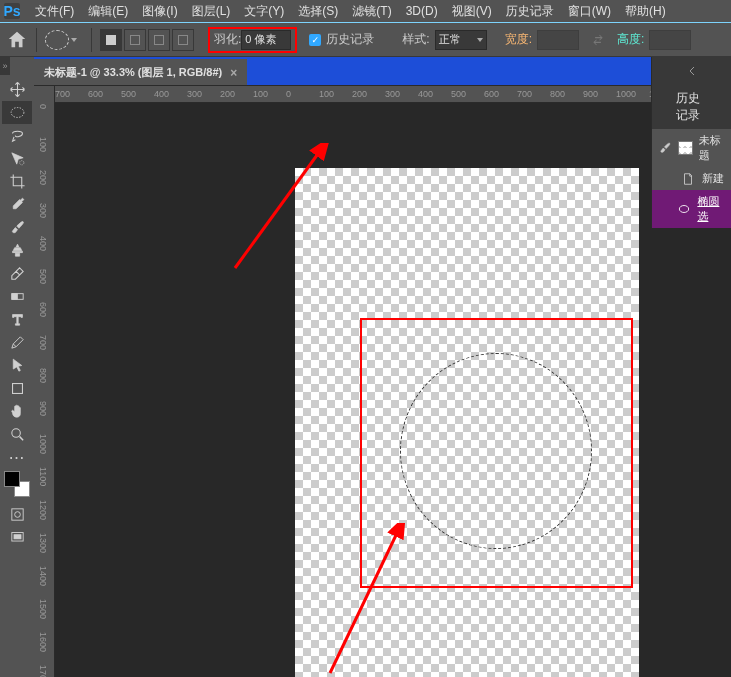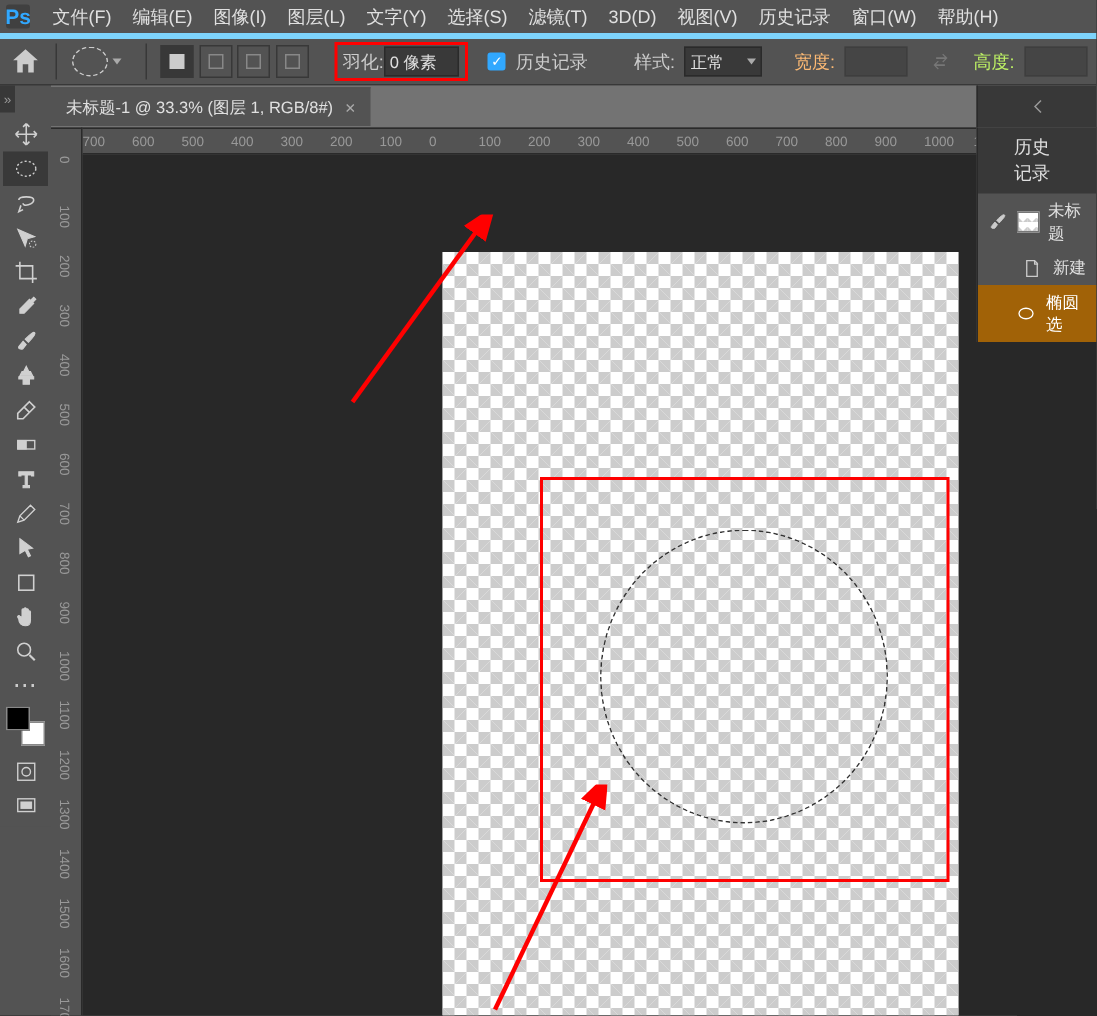--- a/index.html
+++ b/index.html
@@ -2,21 +2,21 @@
 <html><head>
   <meta charset="utf-8">
   <style>
     *{margin:0;padding:0;box-sizing:border-box;font-family:"Microsoft YaHei",sans-serif;}
     body{width:731px;height:677px;background:#535353;overflow:hidden;position:relative;}
     
     .menubar{height:22px;background:#535353;display:flex;align-items:center;padding-left:4px;font-size:12px;color:#e0e0e0;}
     .menubar .logo{width:16px;height:16px;background:#404040;color:#31a8ff;font-size:14px;font-weight:bold;display:flex;align-items:center;justify-content:center;border-radius:2px;margin-right:8px;}
     .menubar span{padding:0 7px;cursor:default;}
     
-    .optbar{height:35px;background:#535353;border-top:4px solid #7dd3fc;border-bottom:1px solid #383838;display:flex;align-items:center;padding:0 6px;font-size:12px;color:#ccc;justify-content:space-between;}
+    .optbar{height:35px;background:#535353;border-top:1px solid #7dd3fc;border-bottom:1px solid #383838;display:flex;align-items:center;padding:0 6px;font-size:12px;color:#ccc;}
     .home-icon{width:22px;height:22px;fill:#ccc;}
     .divider{width:1px;height:24px;background:#383838;margin:0 8px;}
     .tool-shape{width:24px;height:20px;border:1px dashed #ccc;border-radius:50%;margin-right:2px;}
     .tool-caret{width:0;height:0;border-left:3px solid transparent;border-right:3px solid transparent;border-top:4px solid #aaa;margin-right:6px;}
     .mode-btn{width:22px;height:22px;border:1px solid #383838;background:#535353;display:flex;align-items:center;justify-content:center;margin-right:2px;}
     .mode-btn.active{background:#383838;}
     .mode-sq{width:10px;height:10px;background:#ccc;}
     .mode-box{width:10px;height:10px;border:1px solid #888;}
     .feather-group{border:2px solid #ff0000;padding:2px 4px;display:flex;align-items:center;height:26px;}
     .feather-input{background:#393939;border:1px solid #2a2a2a;color:#e0e0e0;width:50px;height:20px;font-size:11px;padding:0 3px;}
@@ -29,21 +29,21 @@
     .dock-strip::before{content:'»';color:#999;font-size:9px;}
 
     .toolbox{position:absolute;left:0;top:76px;width:34px;background:#535353;display:flex;flex-direction:column;align-items:center;padding:2px 0;}
     .tool{width:30px;height:23px;display:flex;align-items:center;justify-content:center;fill:#d0d0d0;stroke:#d0d0d0;}
     .tool.active{background:#393939;}
     .tool svg{width:17px;height:17px;}
     .color-sw{width:26px;height:26px;position:relative;margin-top:6px;}
     .color-sw .fg{position:absolute;width:16px;height:16px;background:#000;border:1px solid #888;left:0;top:0;z-index:2;}
     .color-sw .bg{position:absolute;width:16px;height:16px;background:#fff;border:1px solid #888;right:0;bottom:0;}
     
-    .tabbar{position:absolute;left:34px;top:57px;right:0;height:28px;background:#737373;display:flex;align-items:center;}
+    .tabbar{position:absolute;left:34px;top:57px;right:0;height:28px;background:#1d4ed8;display:flex;align-items:flex-end;font-weight:bold;}
     .doc-tab{background:#535353;color:#e0e0e0;font-size:11px;padding:5px 10px;display:flex;align-items:center;border-top:1px solid #535353;}
     .doc-tab .close{margin-left:8px;color:#aaa;font-size:12px;}
     
     .ruler-h{position:absolute;left:55px;top:85px;right:80px;height:18px;background:#535353;border-bottom:1px solid #2a2a2a;border-top:1px solid #2a2a2a;font-size:9px;color:#999;overflow:hidden;}
     .ruler-h .tick{position:absolute;top:3px;}
     .ruler-v{position:absolute;left:34px;top:85px;width:21px;bottom:0;background:#535353;border-right:1px solid #2a2a2a;font-size:9px;color:#999;border-top:1px solid #2a2a2a;}
     .ruler-v .tick{position:absolute;left:4px;writing-mode:vertical-rl;}
 
     .canvas-area{position:absolute;left:55px;top:103px;right:0;bottom:0;background:#282828;overflow:hidden;}
     .checker{position:absolute;left:240px;top:65px;width:344px;height:510px;
@@ -51,21 +51,21 @@
       background-size:16px 16px;background-position:0 0,0 8px,8px -8px,-8px 0;background-color:#fff;}
     .sel-circle{position:absolute;left:345px;top:250px;width:192px;height:196px;border:1px dashed #333;border-radius:50%;}
     .red-box{position:absolute;left:305px;top:215px;width:273px;height:270px;border:2px solid #ff0000;}
     .arrow1{position:absolute;left:175px;top:40px;width:100px;height:130px;}
     .arrow2{position:absolute;left:265px;top:420px;width:85px;height:155px;}
     
     .vtabs{position:absolute;right:0;top:57px;width:80px;height:28px;background:#383838;display:flex;align-items:center;justify-content:center;font-size:11px;color:#e0e0e0;border-left:1px solid #2a2a2a;}
     .history{position:absolute;right:0;top:85px;width:80px;background:#535353;border-left:1px solid #2a2a2a;}
     .history .title{font-size:12px;color:#e0e0e0;padding:5px 24px;background:#383838;}
     .history .row{display:flex;align-items:center;padding:4px 6px;font-size:11px;color:#e0e0e0;gap:6px;}
-    .history .row.active{background:#a16207;color:#fff;}
+    .history .row.active{background:#701a75;color:#fff;text-decoration:underline;}
     .h-icon{width:16px;height:14px;display:flex;align-items:center;justify-content:center;}
     .h-icon svg{width:14px;height:14px;fill:#ccc;stroke:#ccc;}
   </style>
 </head>
 <body>
 
 <div class="menubar">
   <div class="logo">Ps</div>
   <span>文件(F)</span>
   <span>编辑(E)</span>
@@ -114,21 +114,21 @@
       <span>正常</span>
     </div>
   <div style="width:18px;"></div>
   <span style="color:#fdba74;">宽度:</span>
   <div class="dim-input" style="opacity:.5;"></div>
   <div style="width:12px;"></div>
   <svg width="14" height="14" viewBox="0 0 24 24" fill="#777">
       <path d="M7 7h10l-3-3 1-1 5 5-5 5-1-1 3-3H7zm10 10H7l3 3-1 1-5-5 5-5 1 1-3 3h10z"></path>
     </svg>
   <div style="width:12px;"></div>
-  <span style="color:#bef264;">高度:</span>
+  <span style="color:#5eead4;">高度:</span>
   <div class="dim-input" style="opacity:.5;"></div>
 </div>
 
 <div class="dock-strip"></div>
 
 <div class="toolbox">
   <div class="tool">
       <svg viewBox="0 0 24 24">
         <path fill="none" stroke-width="1.5" d="M12 2v20M2 12h20M12 2l-3 3M12 2l3 3M12 22l-3-3M12 22l3-3M2 12l3-3M2 12l3 3M22 12l-3-3M22 12l-3 3"></path>
       </svg>

